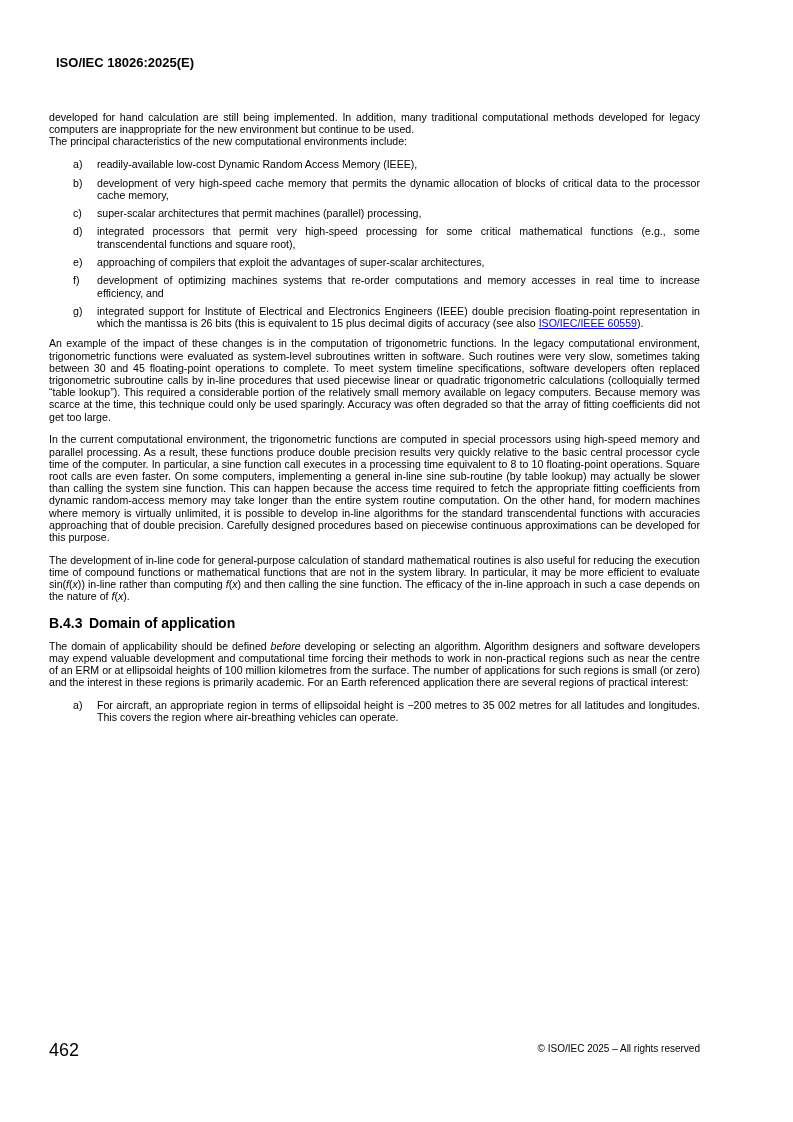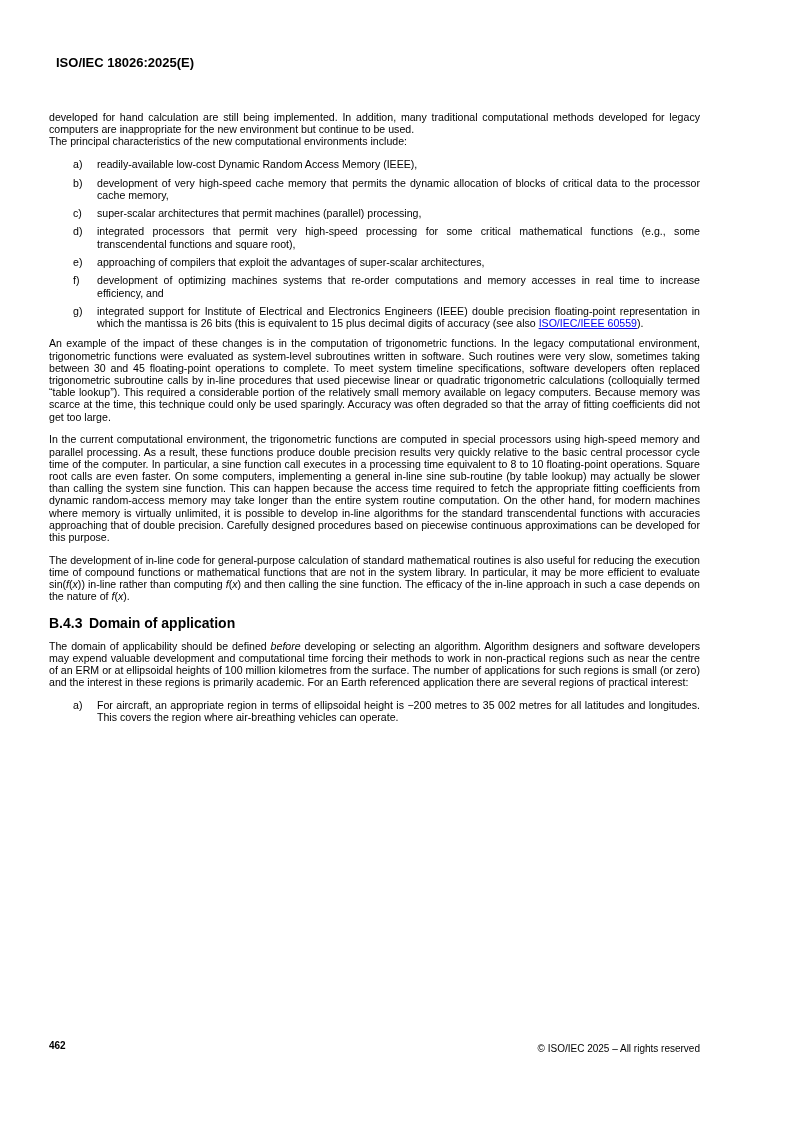--- a/index.html
+++ b/index.html
@@ -9,21 +9,21 @@
   .content { position: absolute; left: 49px; top: 111px; width: 651px; font-size: 10.6px; line-height: 12.2px; }
   p { margin: 0 0 10.5px 0; text-align: justify; }
   p.first { margin-bottom: 0; }
   ol.items { list-style: none; margin: 0 0 8px 0; padding: 0; }
   ol.items li { display: flex; margin-bottom: 6.2px; }
   ol.items li .lbl { width: 24px; padding-left: 24px; flex: none; }
   ol.items li .txt { flex: 1; text-align: justify; }
   a.link { color: #0000ee; text-decoration: underline; }
   .heading { font-weight: bold; font-size: 14px; margin: 14px 0 11px 0; }
   .heading .num { display: inline-block; width: 40px; }
-  .footer-num { position: absolute; left: 49px; top: 1040px; font-weight: bold; font-size: 10px; }
+  .footer-num { position: absolute; left: 49px; top: 1040px; font-weight: normal; font-size: 18px; }
   .footer-copy { position: absolute; right: 93px; top: 1043px; font-size: 10px; }
   .sec-list li .lbl { width: 20px; padding-left: 25px; }
   i { font-style: italic; }
 </style>
 </head>
 <body>
 
 <div class="header">ISO/IEC 18026:2025(E)</div>
 
 <div class="content">

